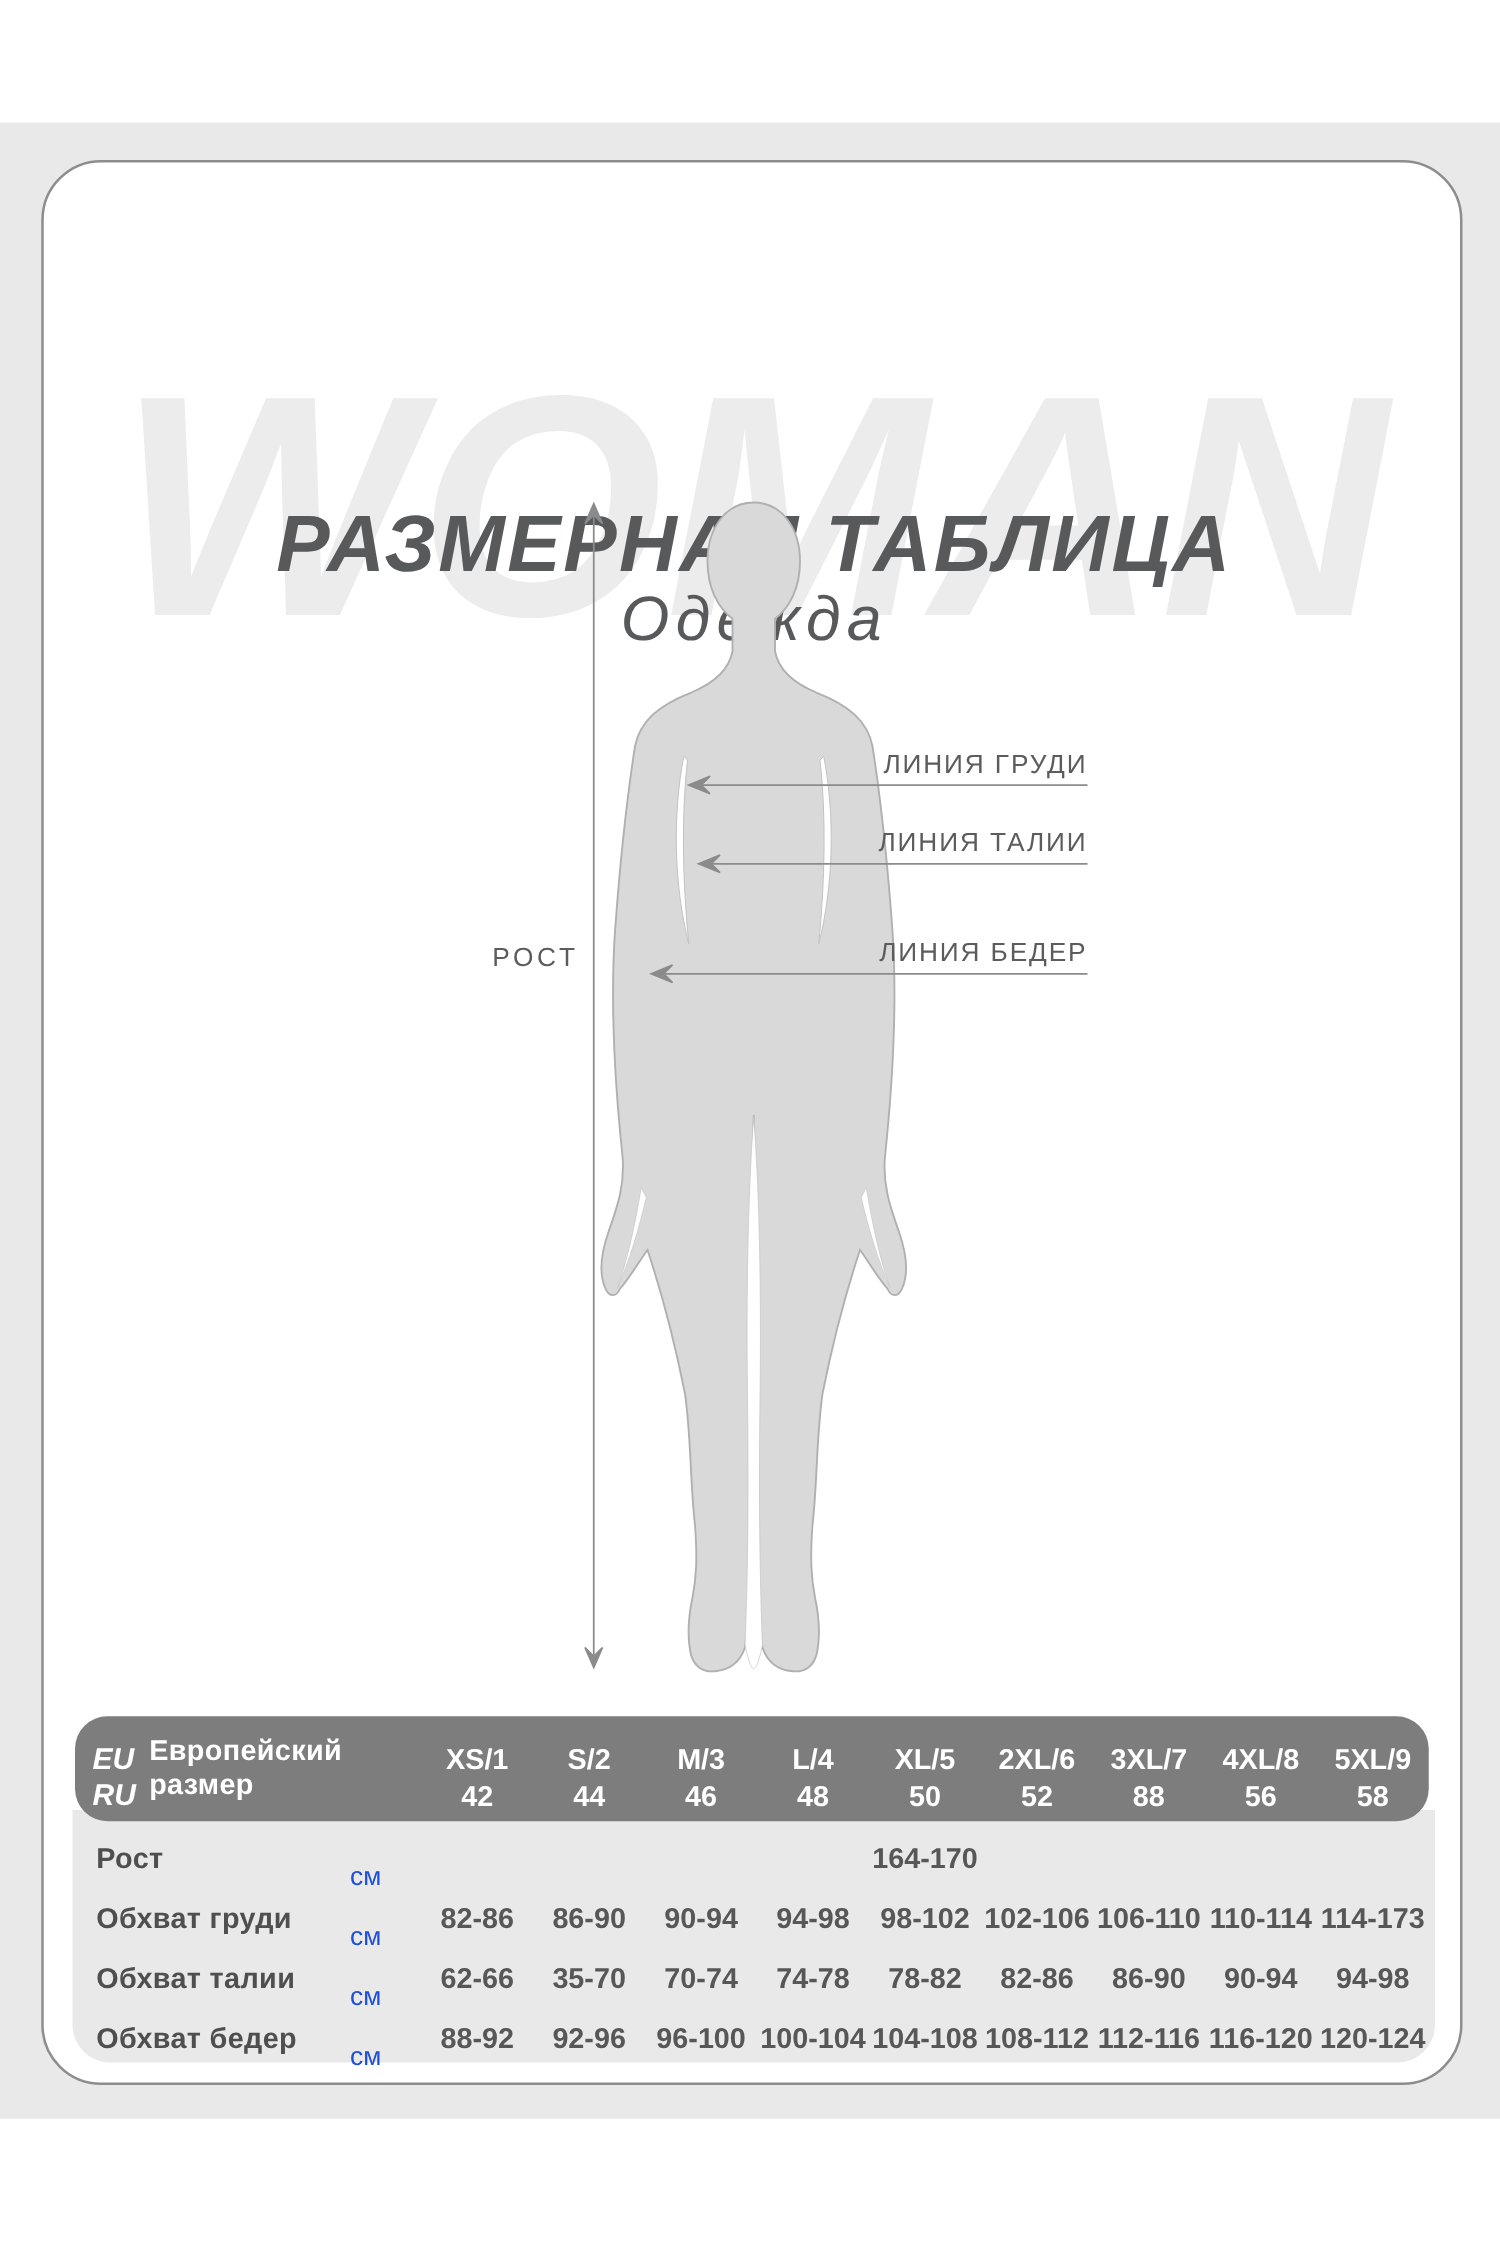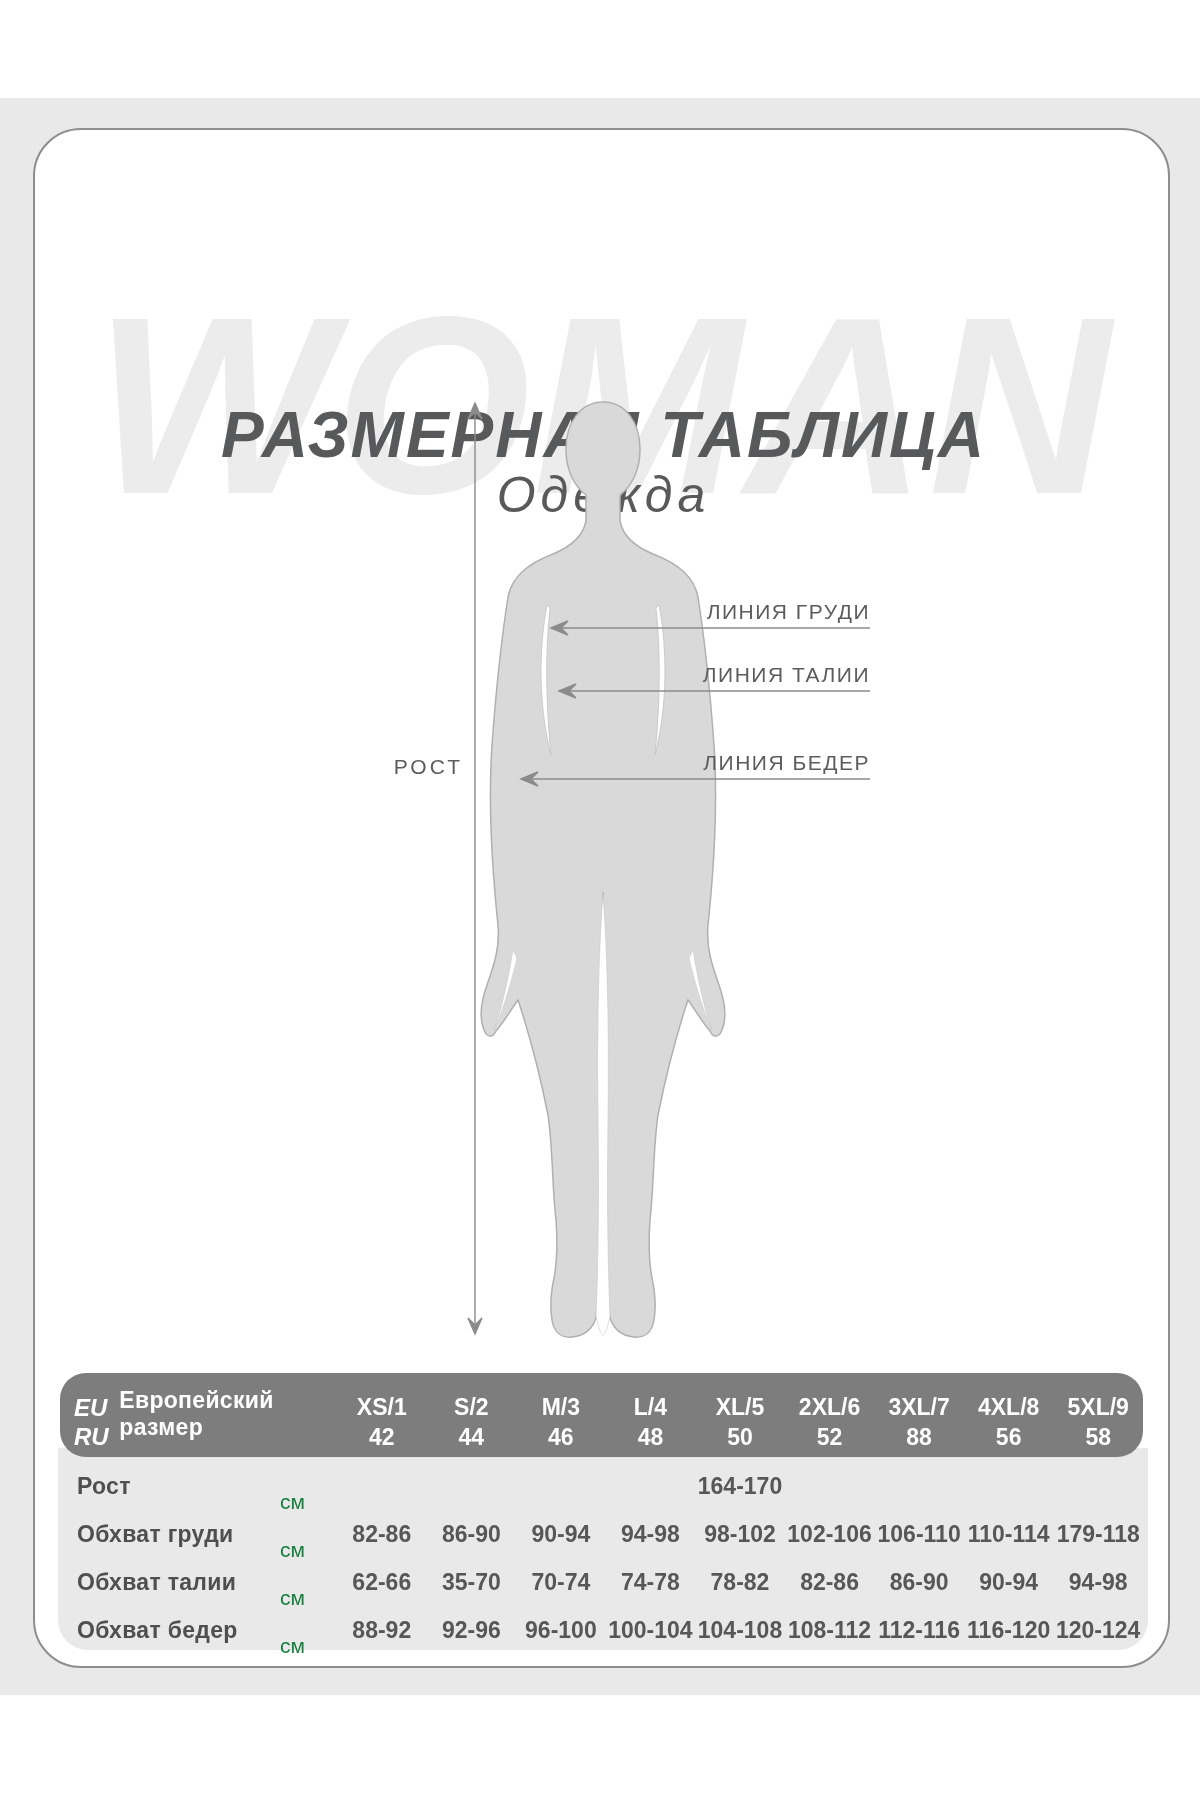--- a/index.html
+++ b/index.html
@@ -23,21 +23,21 @@
   .tbl-header{position:absolute;left:60px;top:1373px;width:1083px;height:84px;background:#7d7d7d;border-radius:26px;color:#ffffff;padding-top:1px;box-sizing:border-box;}
   .hdr-row{display:grid;grid-template-columns:220px 57px repeat(9,1fr);height:42px;align-items:center;}
   .hdr-label-cell{grid-column:1/3;display:flex;align-items:center;padding-left:14px;gap:12px;}
   .hdr-code{font-style:italic;font-weight:bold;font-size:24px;}
   .hdr-label{font-weight:bold;font-size:23px;letter-spacing:0.3px;margin-top:13px;}
   .hdr-size{font-weight:bold;font-size:23px;text-align:center;}
 
   .tbl-rows{position:absolute;left:60px;top:1458px;width:1083px;}
   .body-row{display:grid;grid-template-columns:220px 57px repeat(9,1fr);height:48px;align-items:center;color:#575757;}
   .row-label{padding-left:17px;font-weight:bold;font-size:23px;color:#4f4f4f;letter-spacing:0.3px;}
-  .row-unit{font-size:21px;color:#15803d;margin-top:32px;}
+  .row-unit{font-size:21px;color:#1d4ed8;margin-top:32px;}
   .cell-val{font-weight:bold;font-size:23px;text-align:center;white-space:nowrap;}
   .cell-span{grid-column:3/12;text-align:center;}
 </style>
 </head>
 <body>
 
 <div class="band"></div>
 
 <div class="card">
   <div class="watermark">WOMAN</div>
@@ -159,21 +159,21 @@
       <div class="row-label">Обхват груди</div>
       <div class="row-unit">см</div>
       <div class="cell-val">82-86</div>
       <div class="cell-val">86-90</div>
       <div class="cell-val">90-94</div>
       <div class="cell-val">94-98</div>
       <div class="cell-val">98-102</div>
       <div class="cell-val">102-106</div>
       <div class="cell-val">106-110</div>
       <div class="cell-val">110-114</div>
-      <div class="cell-val">179-118</div>
+      <div class="cell-val">114-173</div>
     </div>
     <div class="body-row">
       <div class="row-label">Обхват талии</div>
       <div class="row-unit">см</div>
       <div class="cell-val">62-66</div>
       <div class="cell-val">35-70</div>
       <div class="cell-val">70-74</div>
       <div class="cell-val">74-78</div>
       <div class="cell-val">78-82</div>
       <div class="cell-val">82-86</div>

